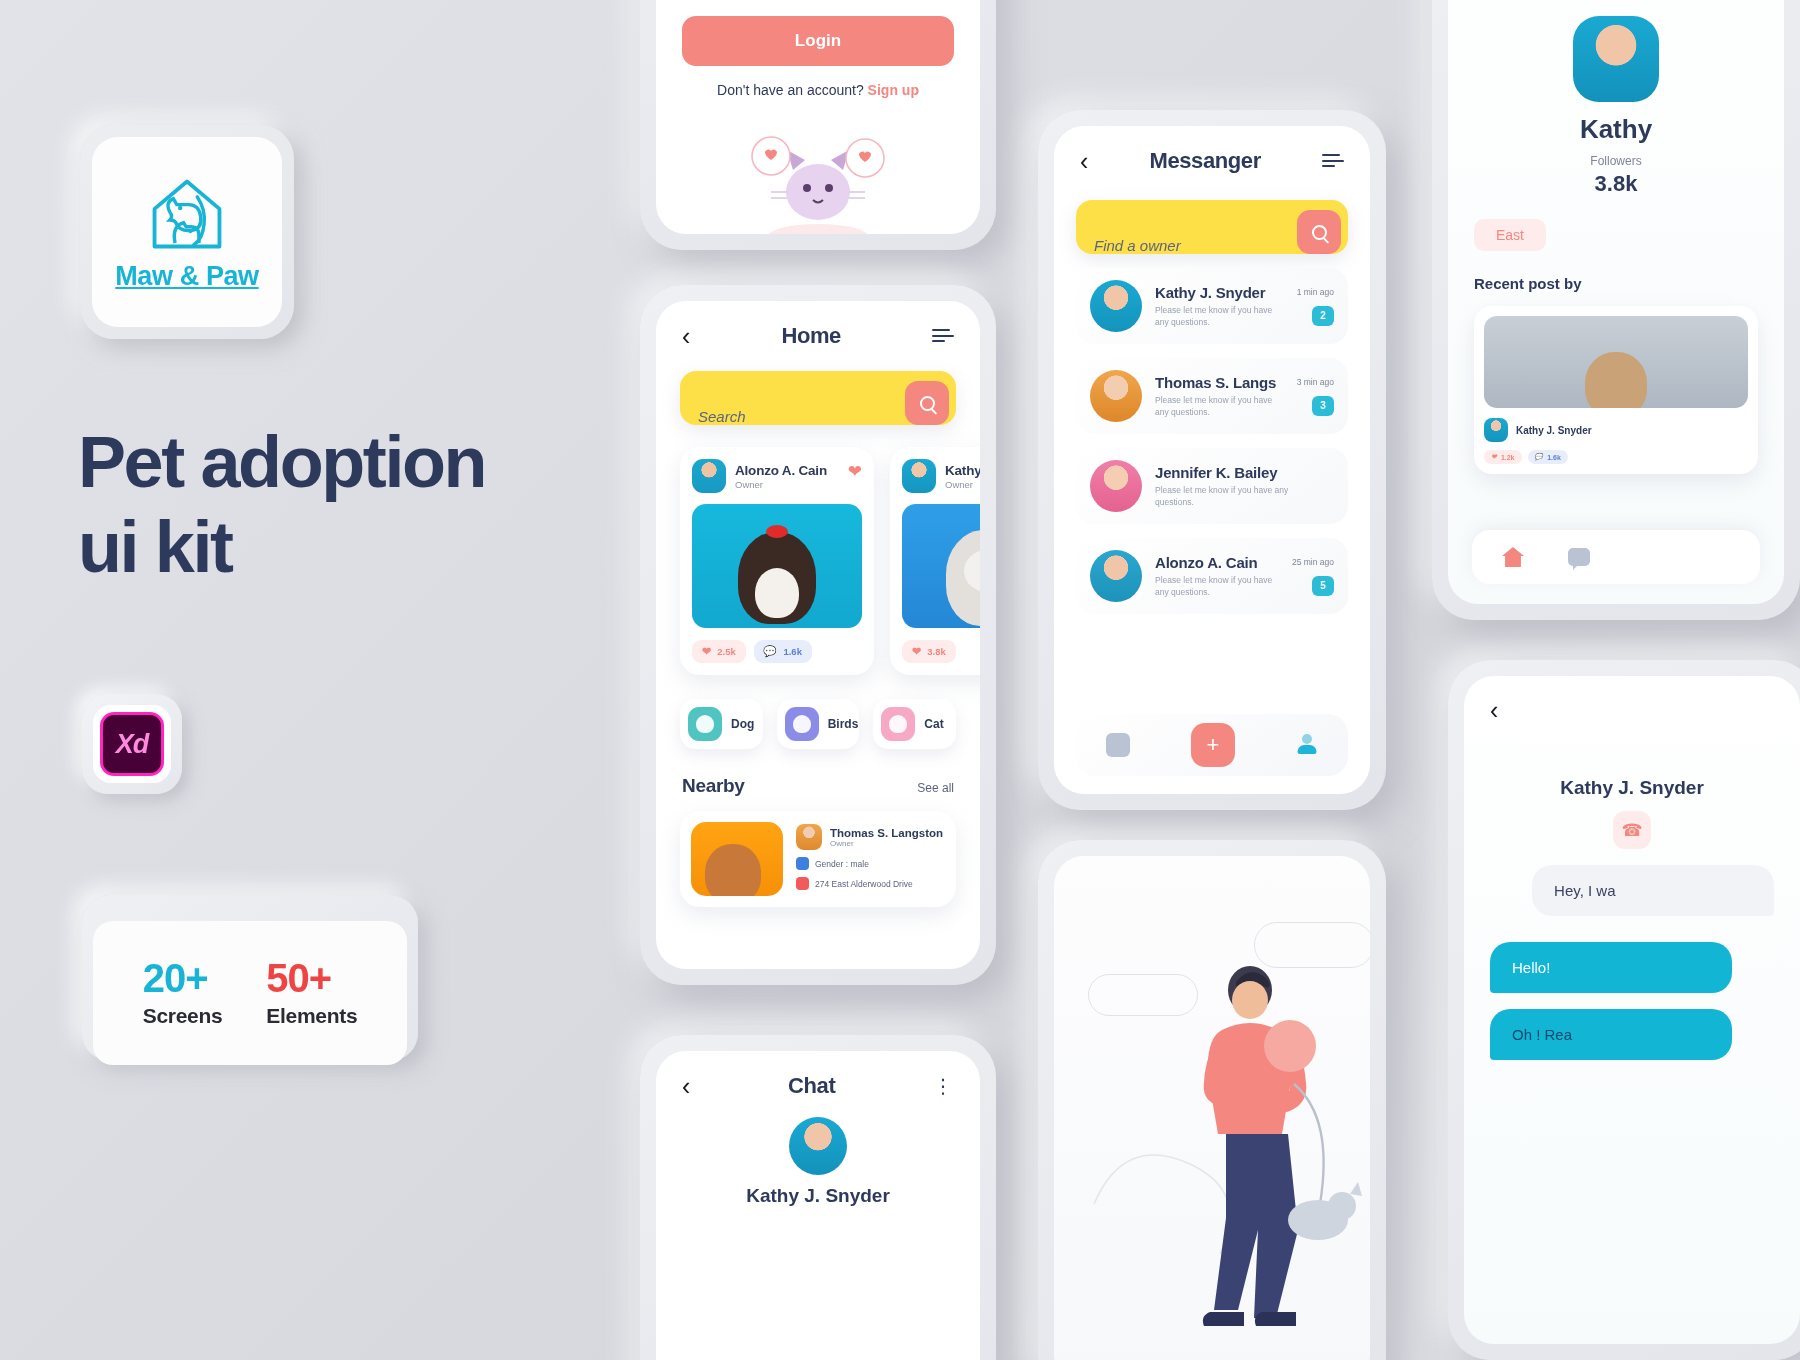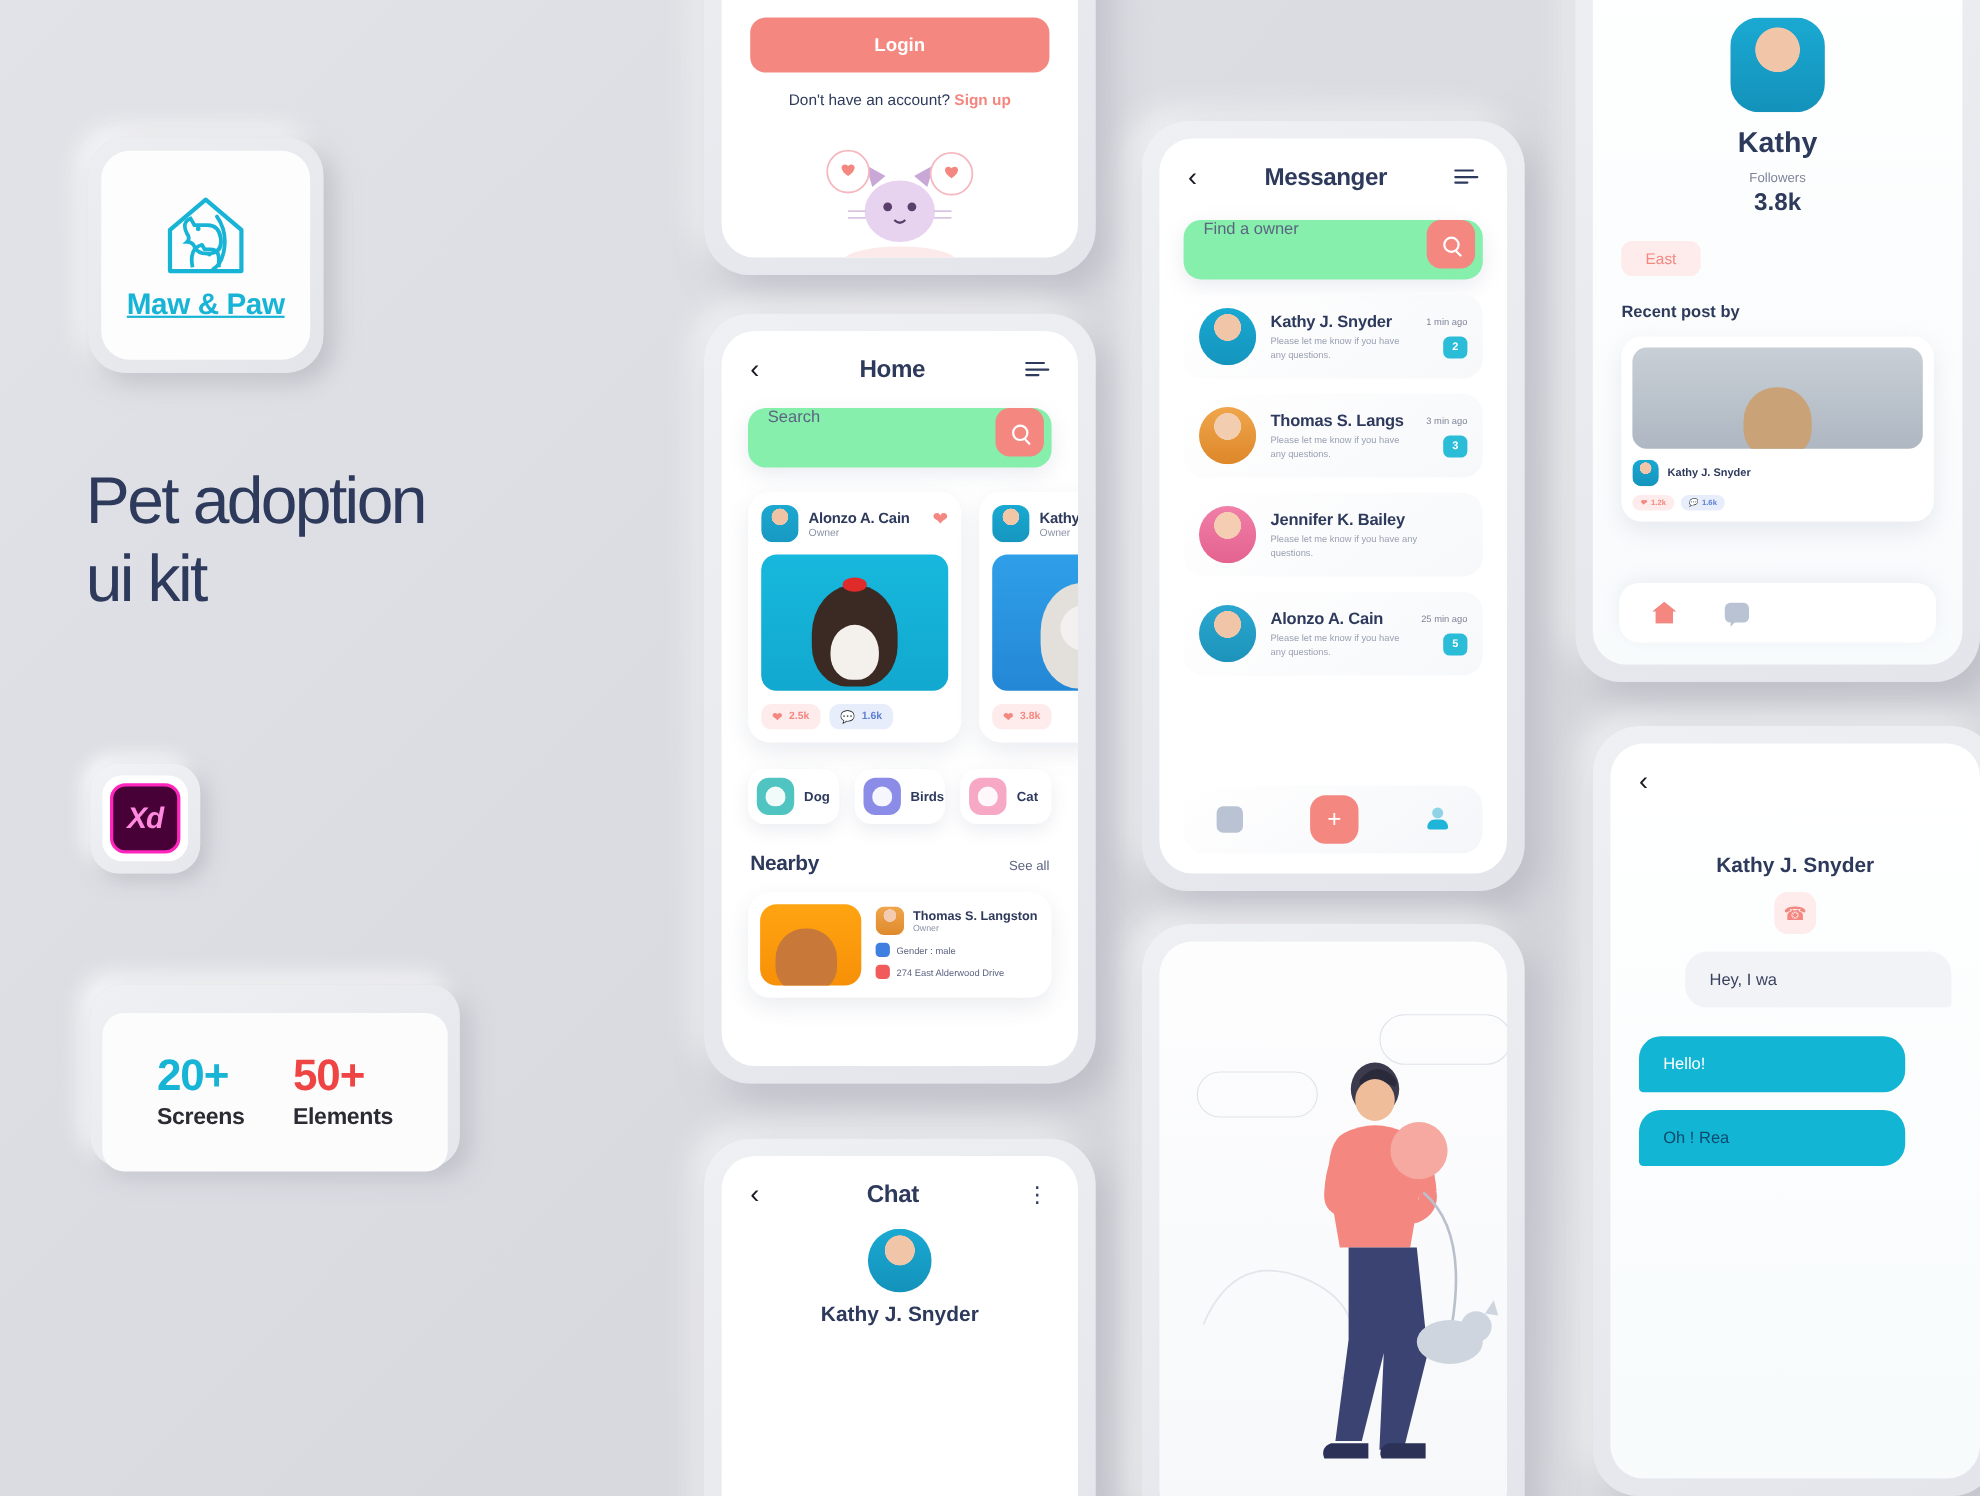--- a/index.html
+++ b/index.html
@@ -31,21 +31,21 @@
     display: flex; flex-direction: column;
     align-items: center; justify-content: center; gap: 6px;
   }
   .logo-mark { width: 86px; height: 82px; }
   .logo-text { color: #17b4d6; font-size: 27px; font-weight: 700; letter-spacing: -.4px; text-decoration: underline; }
 
   .headline {
     position: absolute; left: 78px; top: 420px;
     width: 540px;
     color: #2e3a5c;
-    font-size: 60px; font-weight: 400;
+    font-size: 72px; font-weight: 700;
     line-height: 1.18; letter-spacing: -2.4px;
   }
 
   .xd-card {
     position: absolute; left: 82px; top: 694px;
     width: 100px; height: 100px;
     background: linear-gradient(145deg,#f2f3f6,#e6e7ec);
     border-radius: 26px; padding: 11px;
     box-shadow: 6px 6px 16px rgba(162,164,174,.5), -6px -6px 16px rgba(255,255,255,.9);
   }
@@ -96,23 +96,23 @@
   .chev { font-size: 25px; color: #1a1a22; font-weight: 400; line-height: 1; }
   .scr-title { font-size: 22px; font-weight: 700; color: #2e3a5c; letter-spacing: -.4px; }
   .filter-ic { width: 22px; height: 14px; position: relative; }
   .filter-ic i { position: absolute; height: 2.4px; background: #2e3a5c; border-radius: 2px; left: 0; }
   .filter-ic i:nth-child(1){ top:0; width:18px; }
   .filter-ic i:nth-child(2){ top:5.5px; width:22px; }
   .filter-ic i:nth-child(3){ top:11px; width:13px; }
 
   .searchbar {
     margin: 14px 24px 0;
-    height: 54px; background: #86efac; border-radius: 16px;
+    height: 54px; background: #fde047; border-radius: 16px;
     box-shadow: 0 6px 18px rgba(160,165,185,.22);
-    display: flex; align-items: flex-start; padding: 0 7px 0 18px;
+    display: flex; align-items: flex-end; padding: 0 7px 0 18px; font-style: italic;
   }
   .searchbar span { flex: 1; color: #5b6480; font-size: 15px; }
   .search-btn {
     width: 44px; height: 44px; border-radius: 13px;
     background: #f4877f; display: flex; align-items: center; justify-content: center;
   }
   .mag { width: 15px; height: 15px; border: 2.2px solid #fff; border-radius: 50%; position: relative; }
   .mag::after { content:''; position: absolute; width: 2.2px; height: 7px; background: #fff;
     right: -3px; bottom: -6px; transform: rotate(-45deg); border-radius: 2px; }
 

